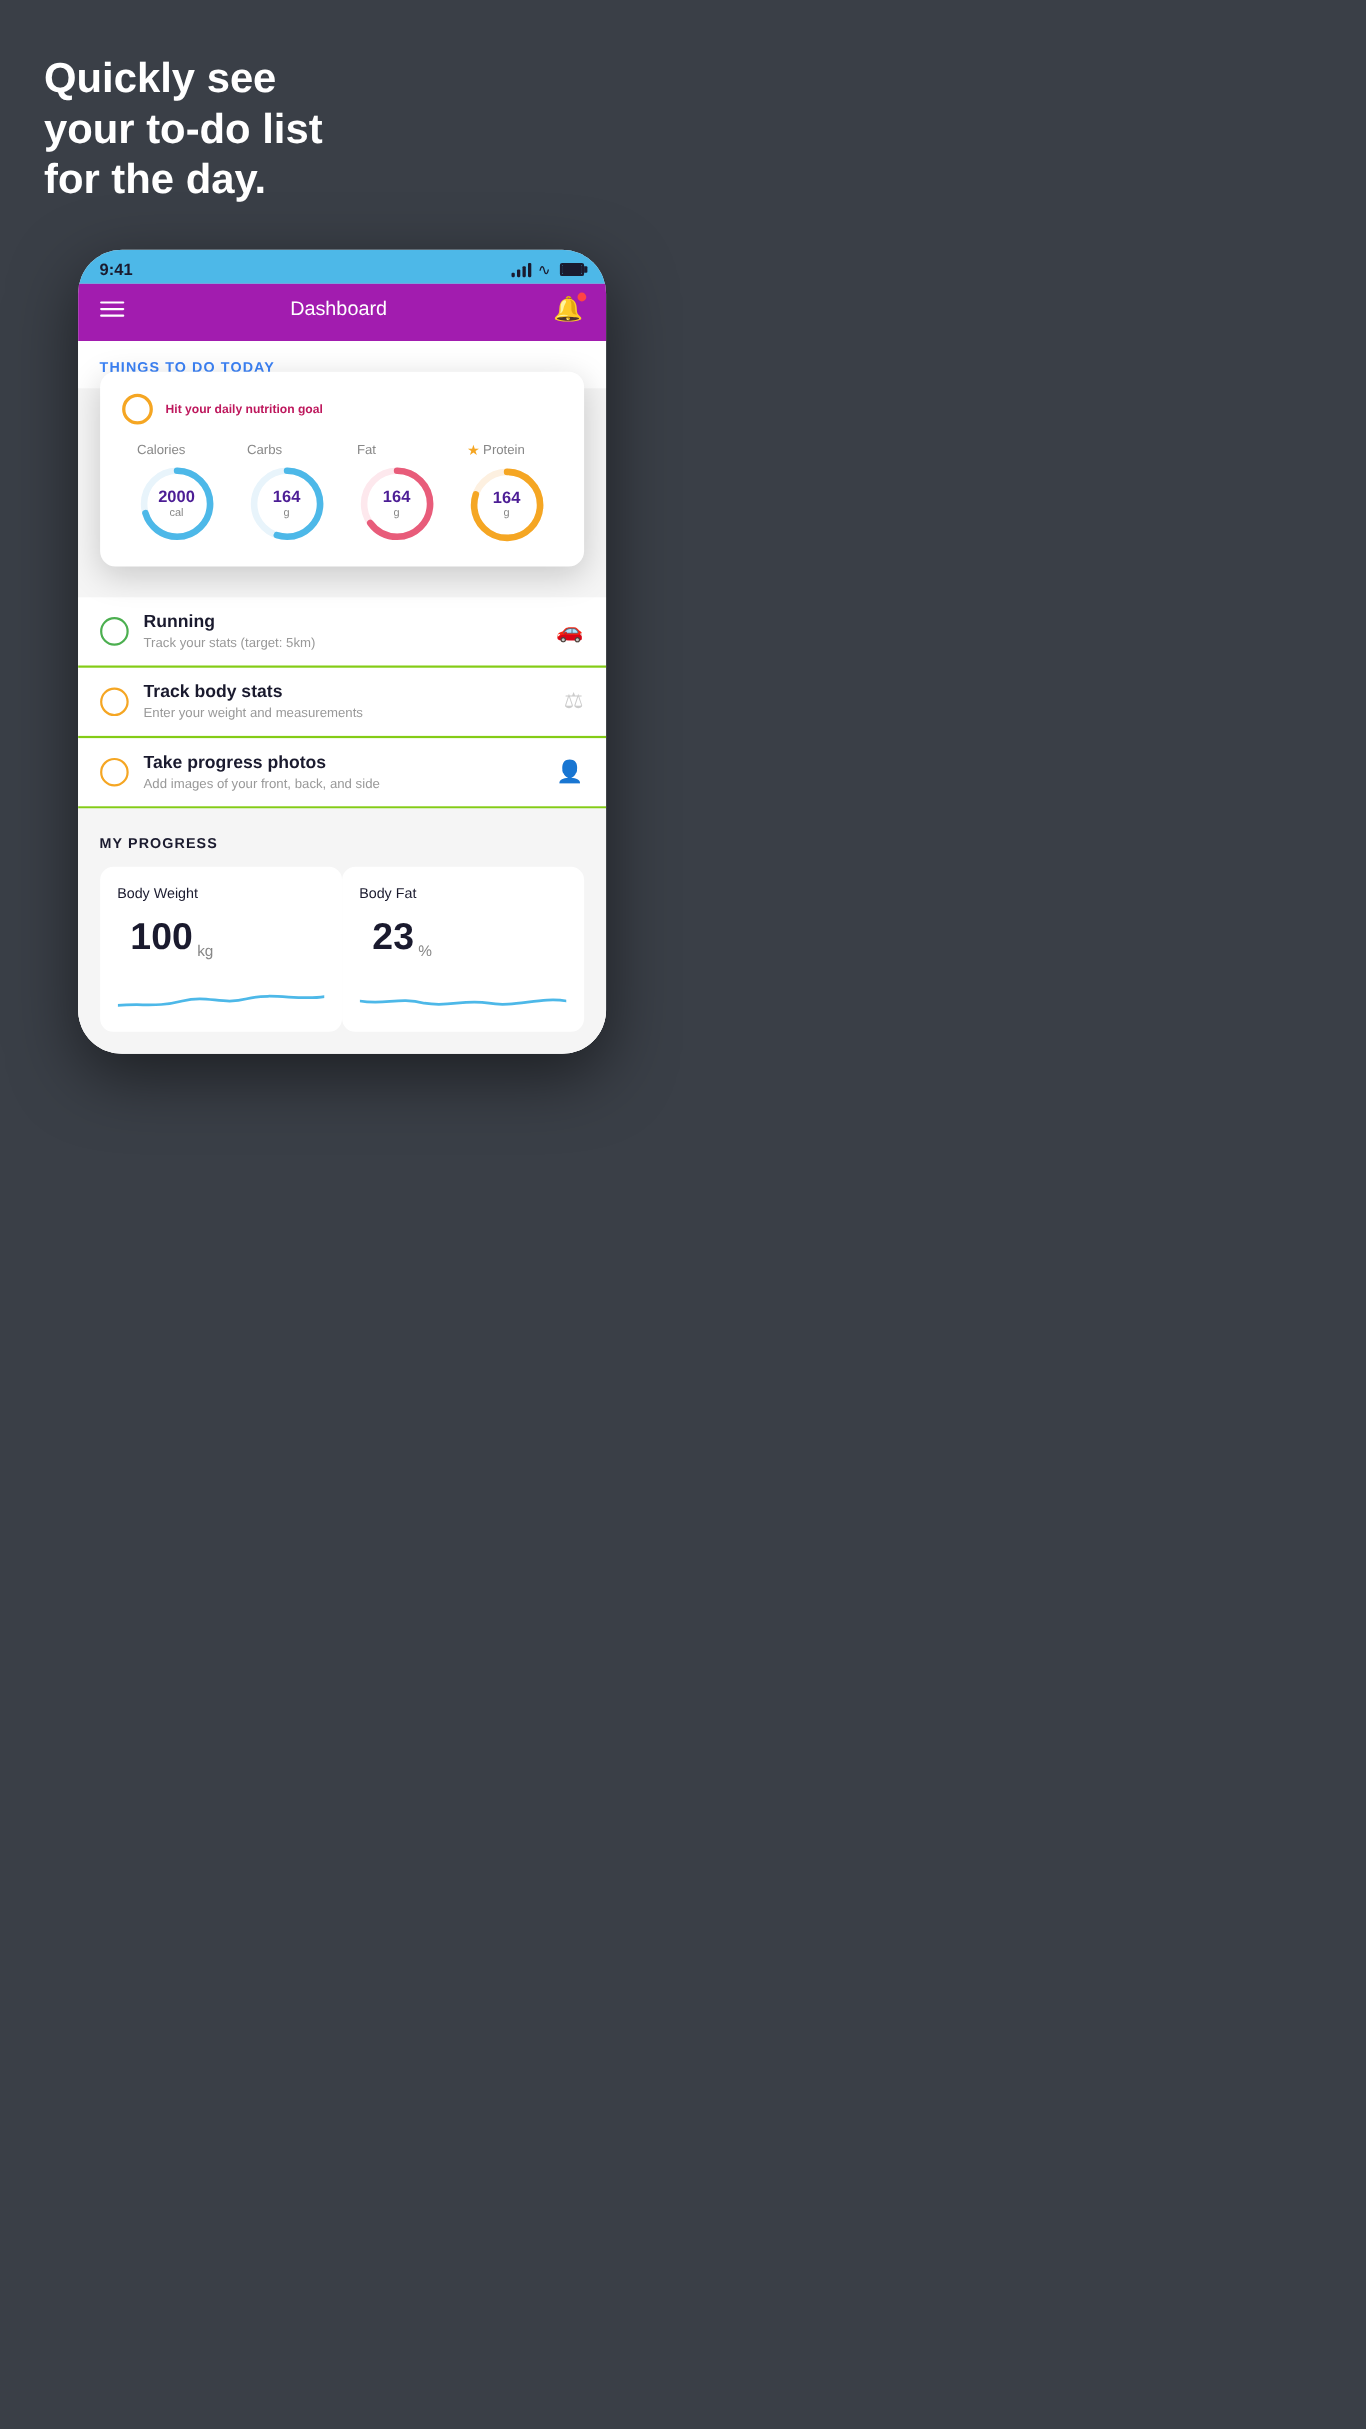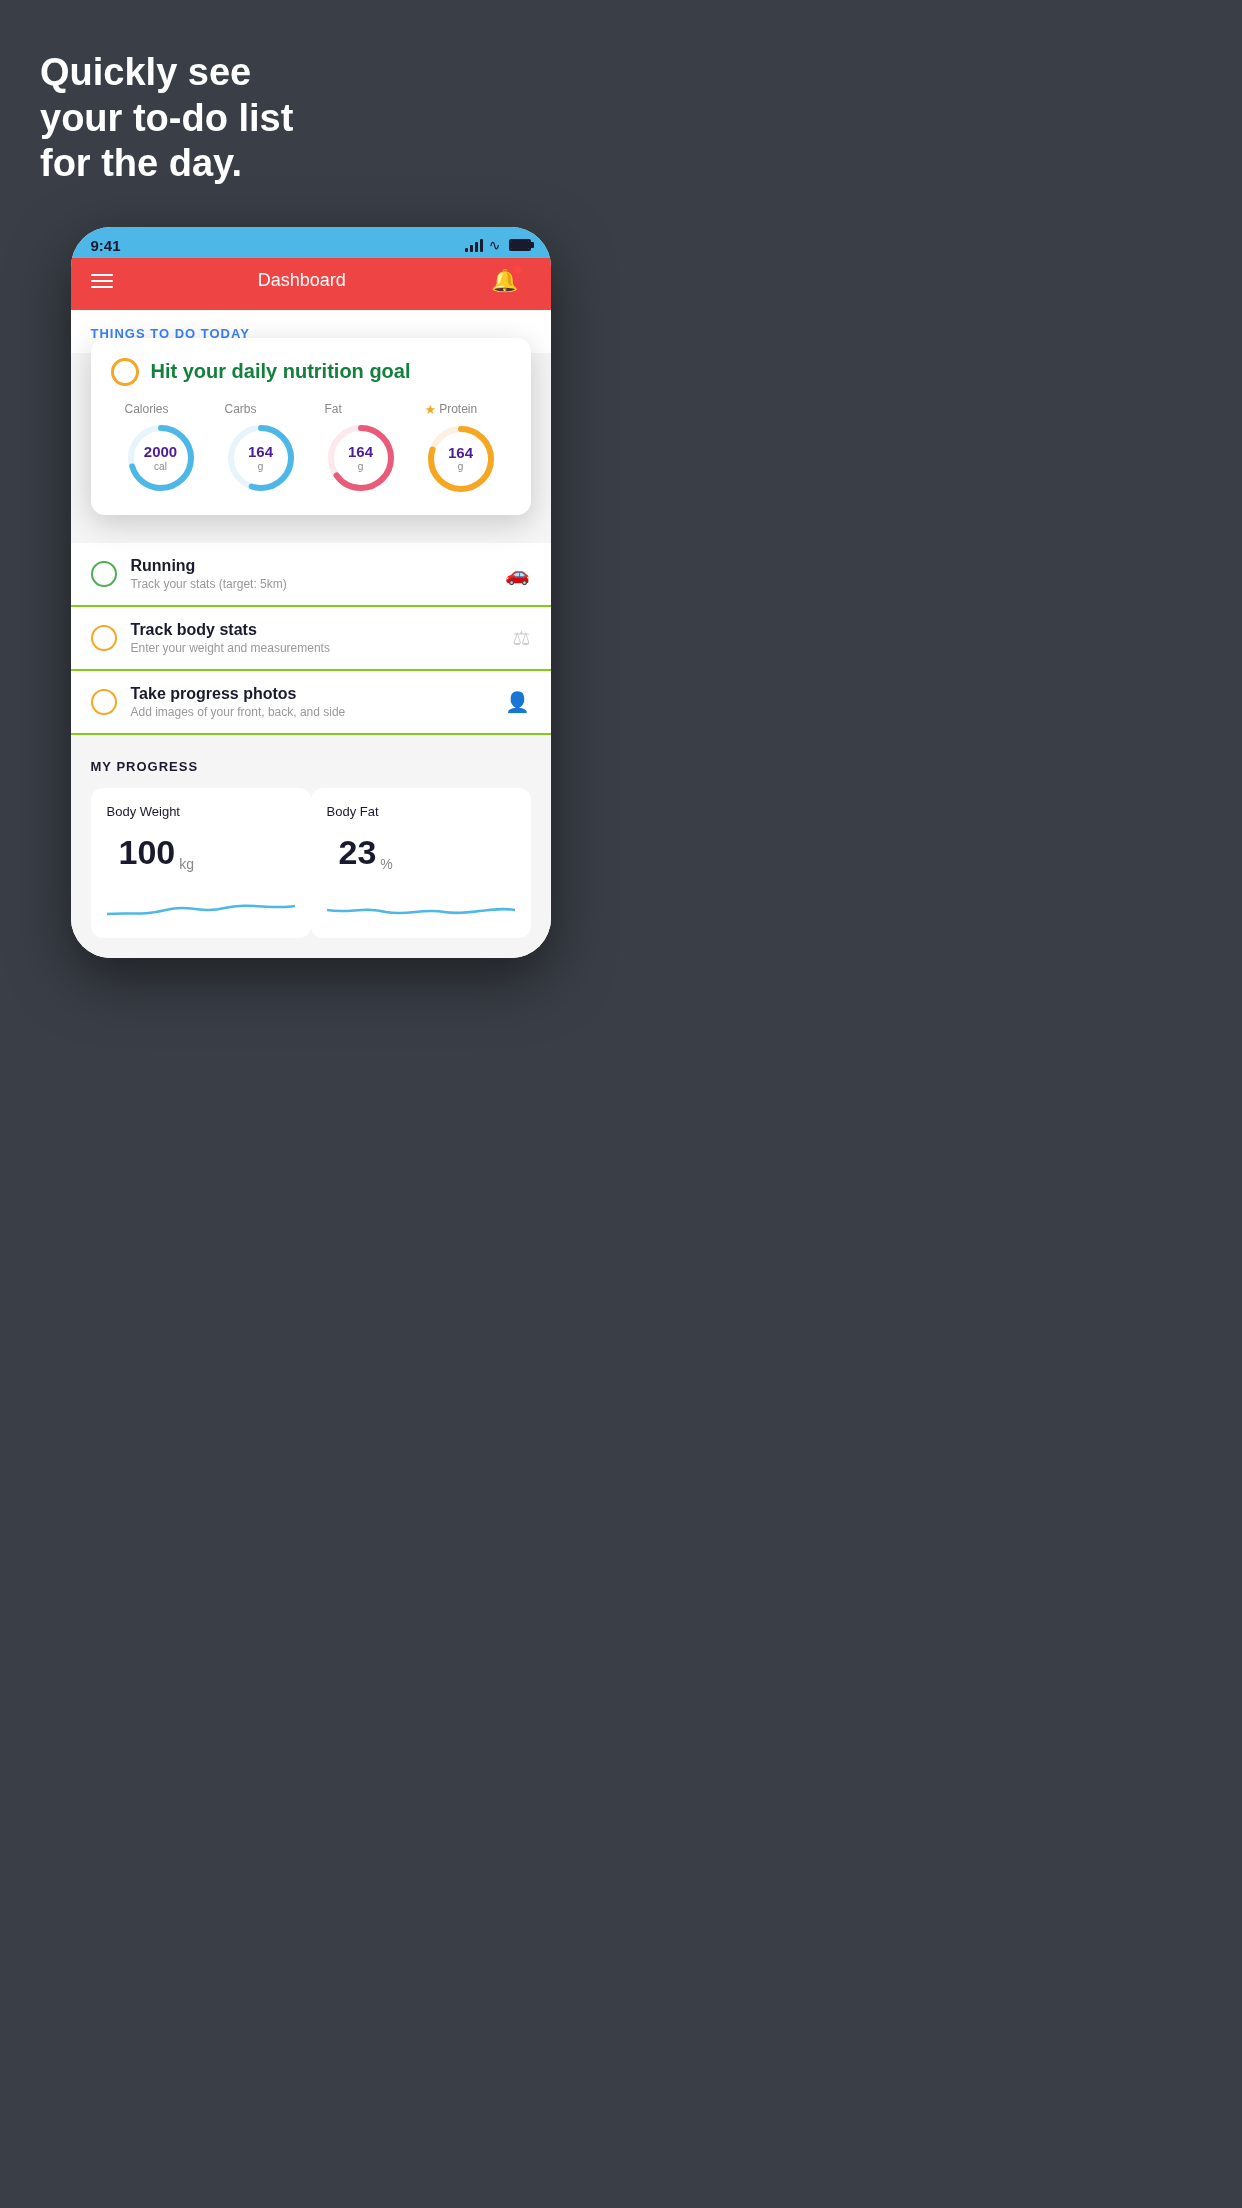--- a/index.html
+++ b/index.html
@@ -103,25 +103,25 @@
     }
     .battery-fill {
       width: 100%;
       height: 100%;
       background: #1a1a2e;
       border-radius: 1px;
     }
 
     
     .nav-bar {
-      background: #ef4444;
+      background: #a21caf;
       display: flex;
       justify-content: space-between;
       align-items: center;
-      padding: 10px 32px 16px 20px;
+      padding: 10px 20px 16px 20px;
     }
     .hamburger {
       display: flex;
       flex-direction: column;
       gap: 4px;
       cursor: pointer;
     }
     .hamburger span {
       display: block;
       width: 22px;
@@ -186,23 +186,23 @@
       margin-bottom: 16px;
     }
     .circle-check {
       width: 28px;
       height: 28px;
       border: 3px solid #f5a623;
       border-radius: 50%;
       flex-shrink: 0;
     }
     .card-title {
-      font-size: 20px;
+      font-size: 11px;
       font-weight: 600;
-      color: #15803d;
+      color: #be185d;
     }
     .nutrition-circles {
       display: flex;
       justify-content: space-around;
       align-items: center;
     }
     .nutrition-item {
       display: flex;
       flex-direction: column;
       gap: 6px;

